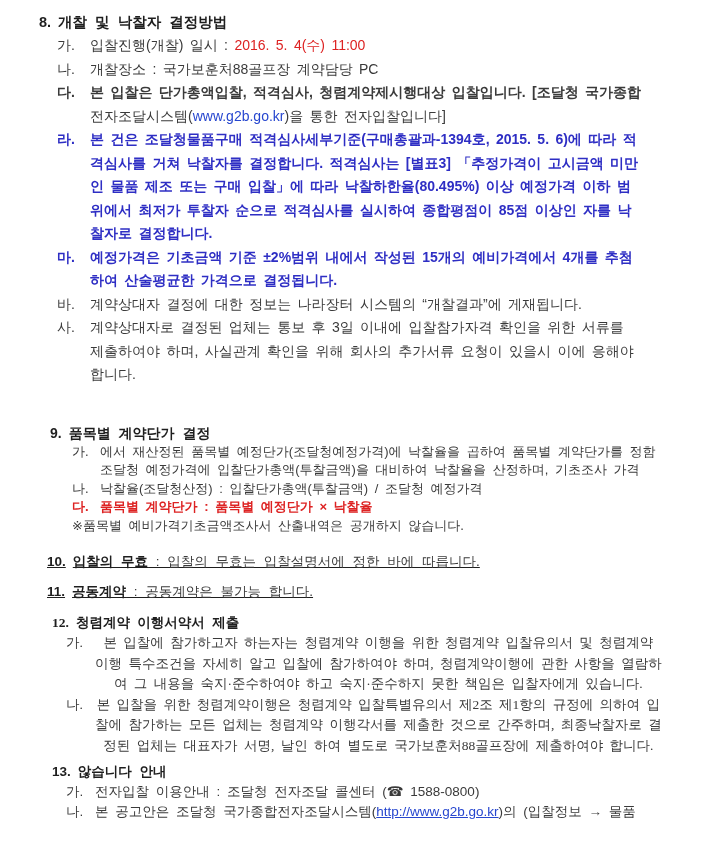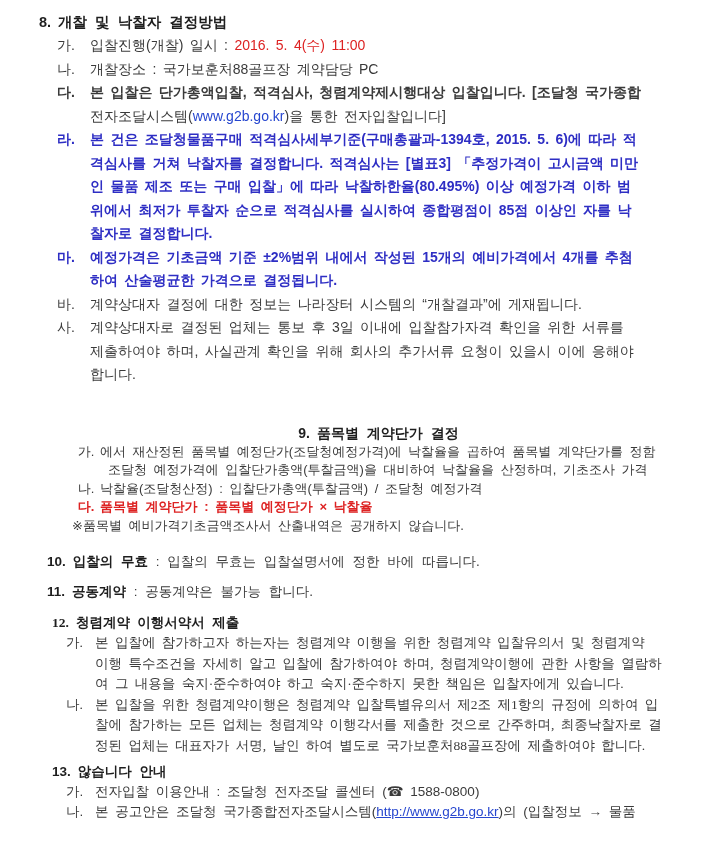--- a/index.html
+++ b/index.html
@@ -25,40 +25,40 @@
   .c-link{color:var(--link);}
 
   
   .s8{font-size:14px;}
   .s8 .sec-head{margin-left:39px;line-height:24px;font-size:14.5px;word-spacing:4px;}
   .s8 .item{margin-left:57px;line-height:23.5px;}
   .s8 .label{width:33px;}
   .s8 .line{word-spacing:2.5px;}
 
   
-  .s9{margin-top:36px;font-size:13px;text-align:center;}
+  .s9{margin-top:36px;font-size:13px;}
   .s9 .sec-head{margin-left:50px;line-height:20px;font-size:14px;word-spacing:4px;}
   .s9 .item{margin-left:72px;line-height:18.5px;}
   .s9 .label{width:28px;}
   .s9 .item.note{}
   .s9 .line{word-spacing:3px;}
 
   
   .s10{margin-top:16px;font-size:13.5px;}
   .s11{margin-top:9px;font-size:13.5px;}
-  .s10 .sec-head,.s11 .sec-head{margin-left:47px;line-height:21px;word-spacing:4px;}
+  .s10 .sec-head,.s11 .sec-head{margin-left:47px;line-height:21px;word-spacing:4px;text-decoration:underline;}
 
   
   .s12{margin-top:10px;font-size:13.5px;font-family:Liberation Serif, serif;}
   .s13{margin-top:6px;font-size:13.5px;}
   .s12 .sec-head,.s13 .sec-head{margin-left:52px;line-height:21px;word-spacing:4px;}
   .s12 .item{margin-left:66px;line-height:20.5px;}
   .s13 .item{margin-left:66px;line-height:19.5px;}
   .s12 .label,.s13 .label{width:29px;}
-  .s12 .line,.s13 .line{word-spacing:3px;}
+  .s12 .line,.s13 .line{word-spacing:3px;text-align:center;}
   .s13 .sec-head{line-height:20px;}
 </style>
 </head>
 <body>
 
 <div id="doc">
     <div class="sec s8">
       <div class="sec-head"><span class="num">8.</span><span class="title">개찰 및 낙찰자 결정방법</span></div>
       <div class="item">
         <span class="label">가.</span>

